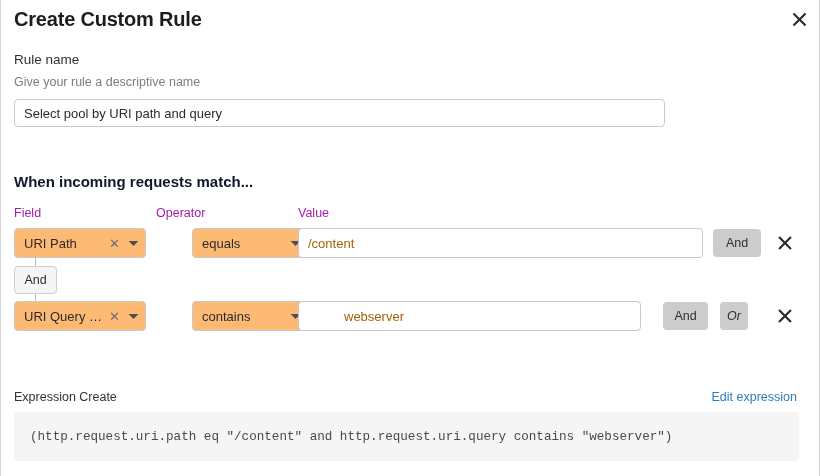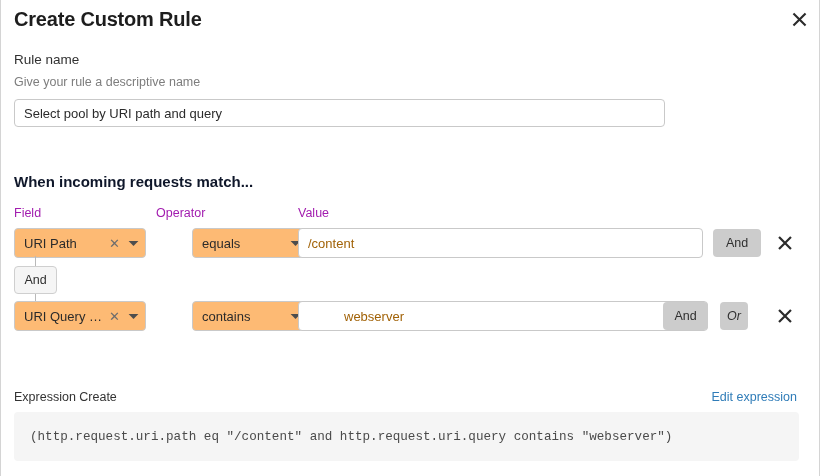--- a/index.html
+++ b/index.html
@@ -141,21 +141,21 @@
     border: 1px solid #c9c9c9;
     border-radius: 4px;
     background: #fff;
     font-family: "Liberation Sans", sans-serif;
     font-size: 13px;
     color: #a16207;
     padding: 0 9px;
     outline: none;
   }
   .value-input.v1 { left: 297px; width: 405px; }
-  .value-input.v2 { left: 297px; width: 410px; padding-left: 45px; }
+  .value-input.v2 { left: 297px; width: 343px; padding-left: 45px; }
 
   .logic-btn {
     position: absolute;
     height: 28px;
     top: 1px;
     background: #cccccc;
     border: none;
     border-radius: 4px;
     font-family: "Liberation Sans", sans-serif;
     font-size: 12.5px;

